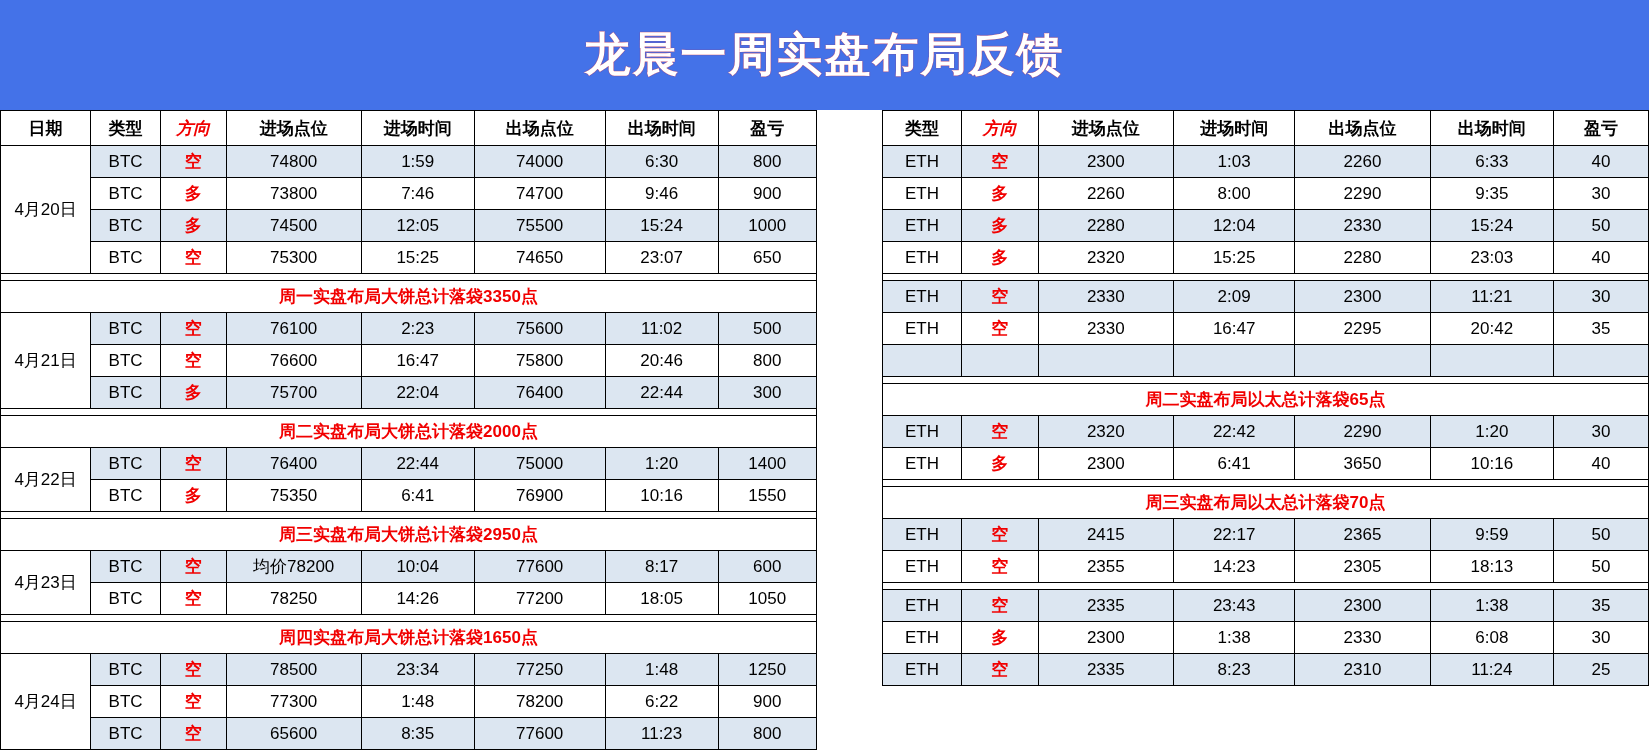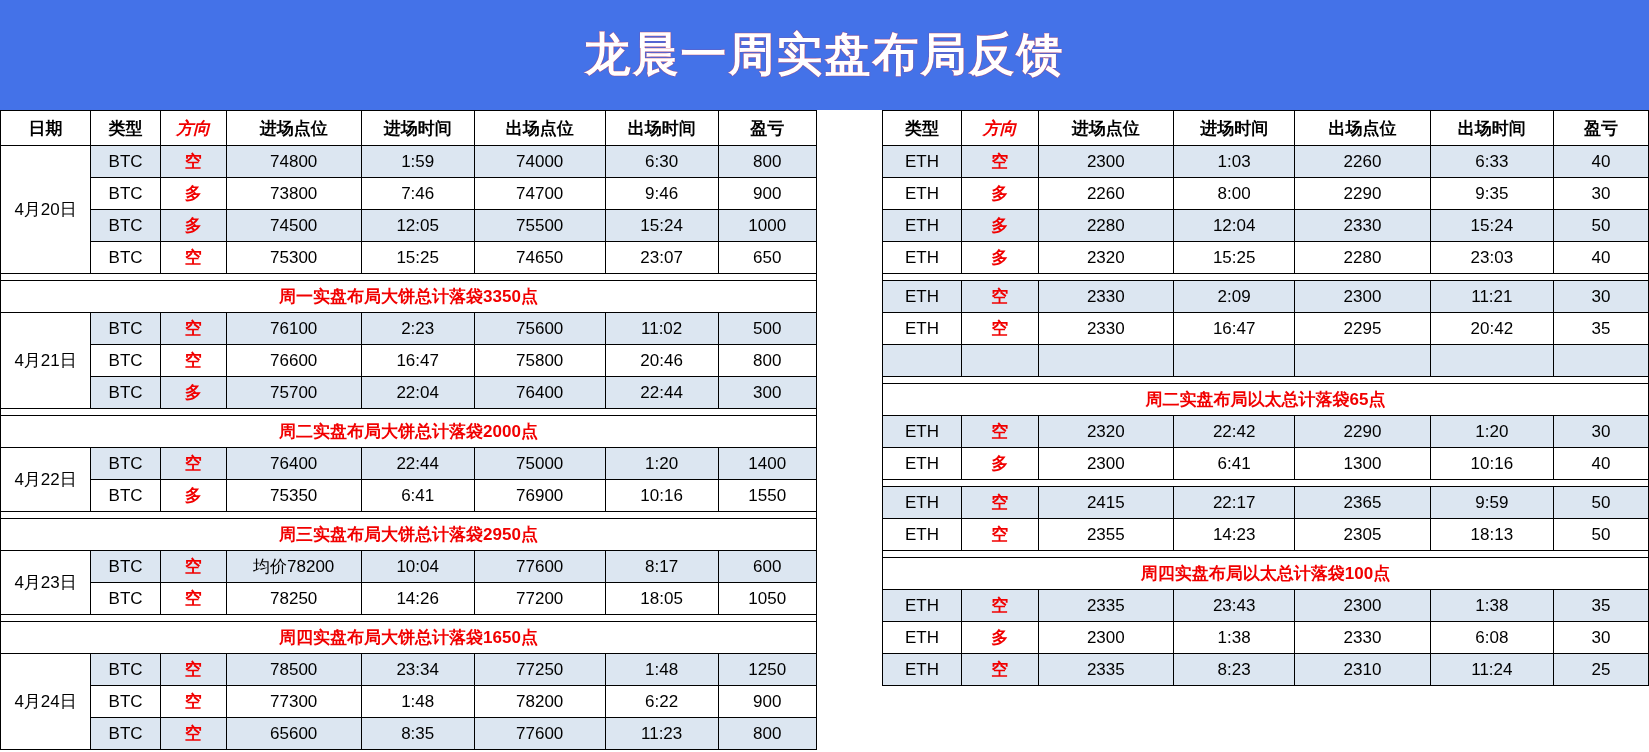--- a/index.html
+++ b/index.html
@@ -397,26 +397,29 @@
               <td class="shade">22:42</td>
               <td class="shade">2290</td>
               <td class="shade">1:20</td>
               <td class="shade">30</td>
             </tr>
             <tr>
               <td class="plain">ETH</td>
               <td class="plain dir">多</td>
               <td class="plain">2300</td>
               <td class="plain">6:41</td>
-              <td class="plain">1300</td>
+              <td class="plain">3650</td>
               <td class="plain">10:16</td>
               <td class="plain">40</td>
             </tr>
             <tr class="sep-row">
               <td colspan="7"></td>
+            </tr>
+            <tr>
+              <td class="summary" colspan="7">周三实盘布局以太总计落袋70点</td>
             </tr>
             <tr>
               <td class="shade">ETH</td>
               <td class="shade dir">空</td>
               <td class="shade">2415</td>
               <td class="shade">22:17</td>
               <td class="shade">2365</td>
               <td class="shade">9:59</td>
               <td class="shade">50</td>
             </tr>
@@ -426,23 +429,20 @@
               <td class="plain">2355</td>
               <td class="plain">14:23</td>
               <td class="plain">2305</td>
               <td class="plain">18:13</td>
               <td class="plain">50</td>
             </tr>
             <tr class="sep-row">
               <td colspan="7"></td>
             </tr>
             <tr>
-              <td class="summary" colspan="7">周四实盘布局以太总计落袋100点</td>
-            </tr>
-            <tr>
               <td class="shade">ETH</td>
               <td class="shade dir">空</td>
               <td class="shade">2335</td>
               <td class="shade">23:43</td>
               <td class="shade">2300</td>
               <td class="shade">1:38</td>
               <td class="shade">35</td>
             </tr>
             <tr>
               <td class="plain">ETH</td>

